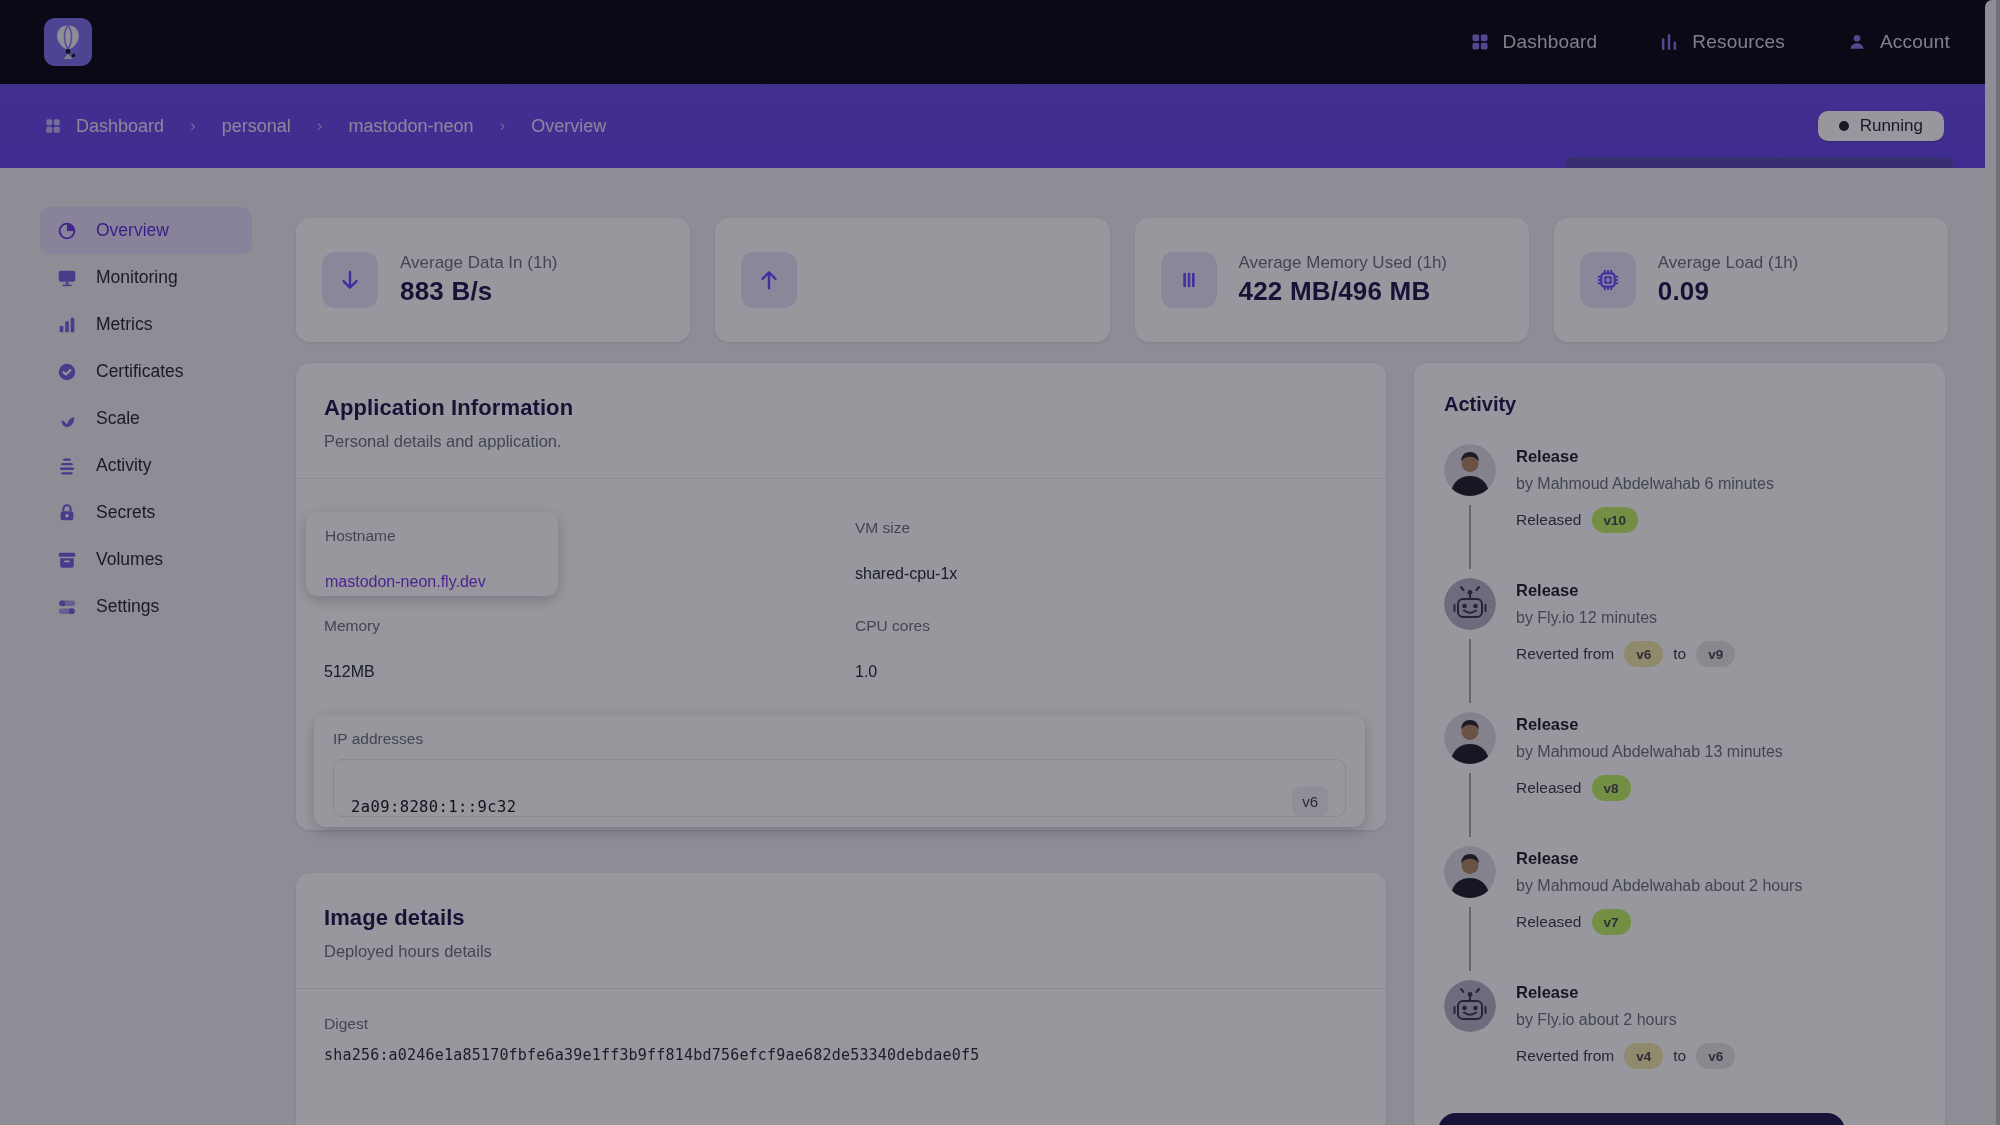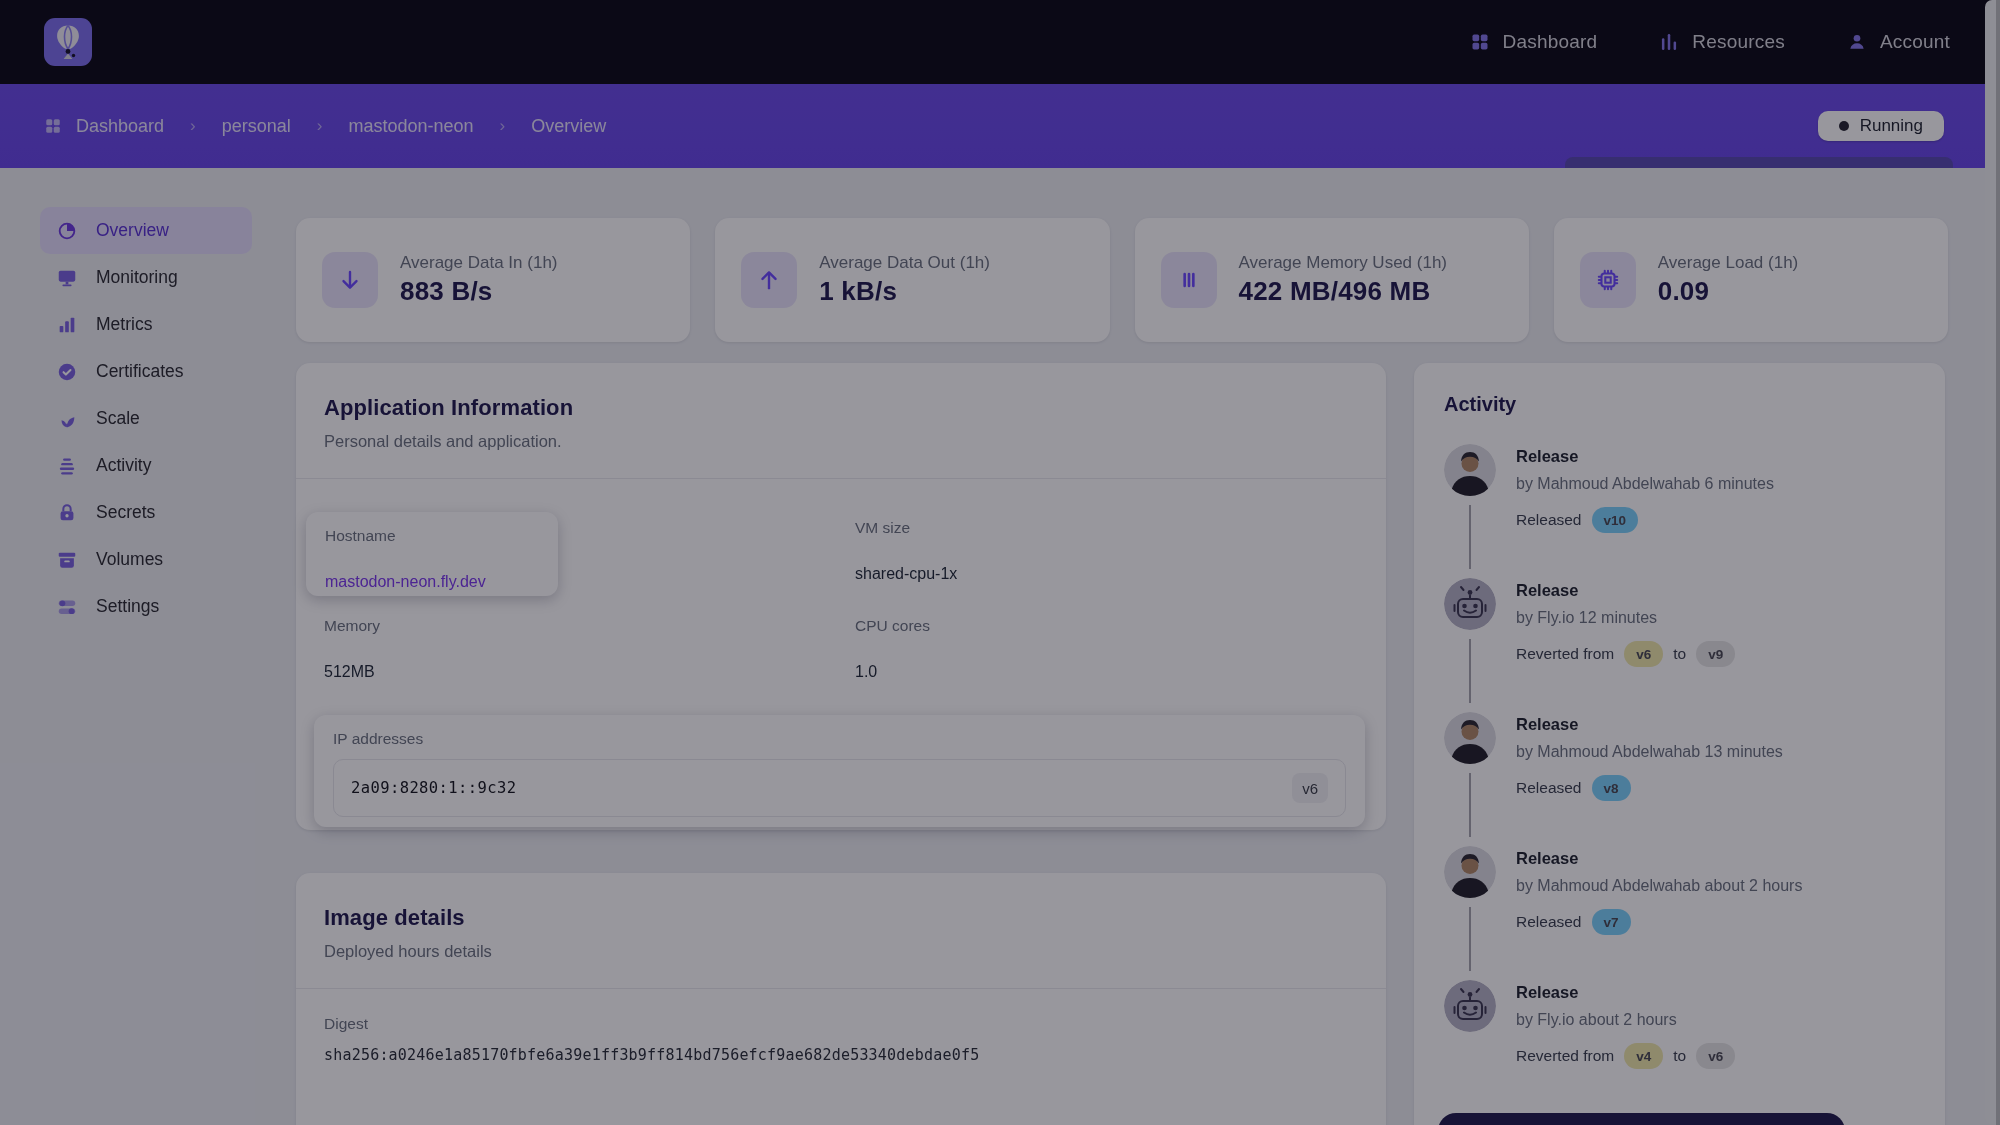--- a/index.html
+++ b/index.html
@@ -83,42 +83,42 @@
   .field-value { font-size:16px; color:#1f2937; margin-top:28px; }
   .field-abs { position:absolute; }
   .link { color:#7c3aed; cursor:pointer; }
   .mono { font-family:"DejaVu Sans Mono", monospace; }
 
   .spotlight { position:absolute; background:#ffffff; border-radius:12px;
     box-shadow:0 4px 14px rgba(15,12,40,.22); z-index:60; }
   .spot-host { left:10px; top:149px; width:252px; height:84px; padding:15px 19px; }
   .spot-ip { left:18px; top:352px; width:1051px; height:112px; padding:15px 19px; }
   .ip-row { margin-top:11px; border:1px solid #e7e7ec; border-radius:10px; height:58px;
-    display:flex; align-items:center; padding:0 17px; }
+    display:flex; align-items:flex-end; padding:0 17px; }
   .ip-text { font-size:15.5px; color:#16181f; letter-spacing:.4px; }
   .ip-badge { margin-left:auto; background:#f1f1f5; border-radius:8px; height:30px;
     padding:0 10px; display:flex; align-items:center; font-size:15px; color:#3b3f49; }
 
   .digest-block { padding:26px 28px 0; }
   .digest-value { font-size:15px; color:#2a2f3a; margin-top:13px; letter-spacing:.2px; }
 
   
   .activity-card { left:1414px; top:363px; width:531px; height:812px; padding:30px 30px 0; }
   .activity-title { font-size:20px; font-weight:700; color:#221c50; }
   .timeline { margin-top:28px; }
   .act-item { display:flex; gap:20px; height:134px; position:relative; }
   .avatar { width:52px; height:52px; border-radius:50%; overflow:hidden; flex:none; }
   .connector { position:absolute; left:25px; top:61px; width:2px; height:64px; background:#a6a6af; }
   .act-body { padding-top:3px; }
   .act-title { font-size:16.5px; font-weight:700; color:#1f2430; }
   .act-by { font-size:16px; color:#6b7280; margin-top:9px; }
   .act-action { display:flex; align-items:center; gap:10px; margin-top:14px;
     font-size:15.5px; color:#3b4150; }
   .badge { height:26px; padding:0 12px; border-radius:13px; display:flex; align-items:center;
-    font-size:13.5px; font-weight:700; color:#4b4b55; background:#7dd3fc; }
+    font-size:13.5px; font-weight:700; color:#4b4b55; background:#bef264; }
   .badge.yellow { background:#efe8ab; }
   .badge.gray { background:#e5e5e5; }
   .act-dark-box { position:absolute; left:24px; top:750px; width:407px; height:60px;
     background:#221d4e; border-radius:18px; z-index:61; }
 
   
   .dim-overlay { position:absolute; inset:0; background:rgba(10,8,22,0.42); z-index:50; }
   .scrollbar { position:absolute; right:0; top:0; width:15px; height:1125px; z-index:70;
     background:#8e8e95; border-right:4px solid #717178; border-radius:7px 0 0 7px; }
 </style>
@@ -310,24 +310,20 @@
       <div class="stat-lbl">Average Data In (1h)</div>
       <div class="stat-val">883 B/s</div>
     </div>
   </div>
   <div class="stat-card">
     <div class="stat-ic">
       <svg width="26" height="26" viewBox="0 0 24 24" fill="none" stroke="currentColor" stroke-width="2.2" stroke-linecap="round" stroke-linejoin="round">
         <path d="M12 19.5v-14"></path>
           <path d="M6 11l6-6 6 6"></path>
       </svg>
-    </div>
-    <div class="stat-txt">
-      <div class="stat-lbl">Average Data Out (1h)</div>
-      <div class="stat-val">1 kB/s</div>
     </div>
   </div>
   <div class="stat-card">
     <div class="stat-ic">
       <svg width="26" height="26" viewBox="0 0 24 24" fill="none" stroke="currentColor" stroke-width="2.4" stroke-linecap="round">
         <path d="M8 6.5v11"></path>
           <path d="M12 6.5v11"></path>
           <path d="M16 6.5v11"></path>
       </svg>
     </div>

